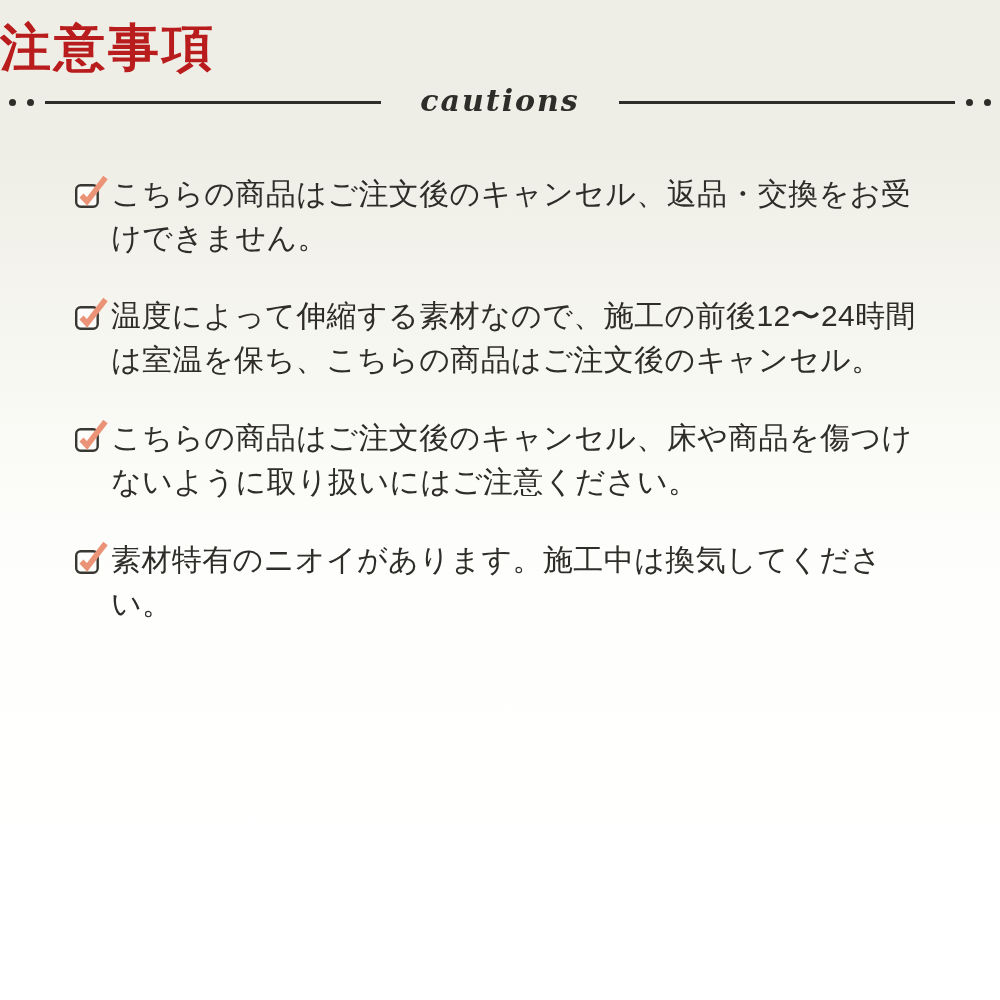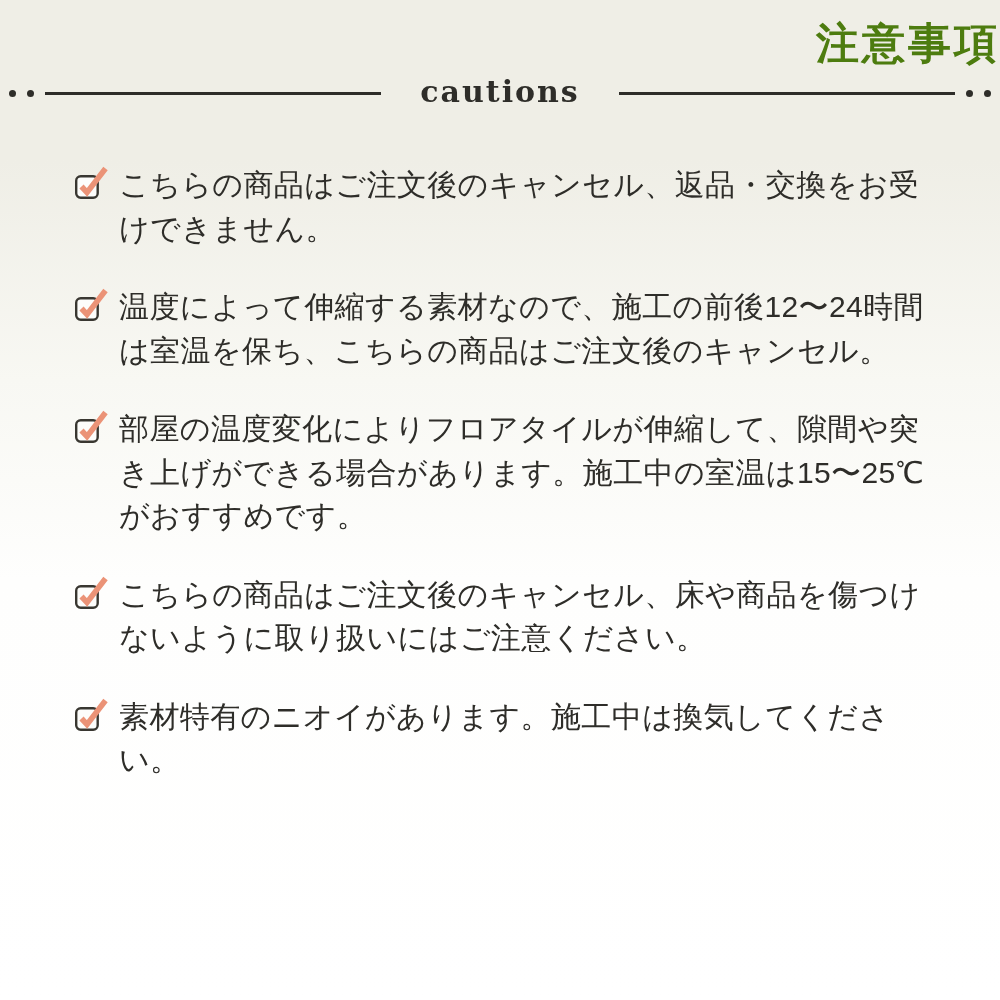--- a/index.html
+++ b/index.html
@@ -15,27 +15,27 @@
     color: #2E2D29;
     overflow: hidden;
   }
   .page {
     width: 1000px;
     height: 1000px;
     box-sizing: border-box;
     padding-top: 20px;
   }
   .page-title {
-    text-align: right;
-    font-size: 43px;
+    text-align: left;
+    font-size: 51px;
     font-weight: 700;
     letter-spacing: 3px;
     line-height: 1.1;
     margin: 0;
-    color: #4d7c0f;
+    color: #b91c1c;
   }
   .divider {
     display: flex;
     align-items: center;
     gap: 11px;
     padding: 0 9px;
     margin-top: 6px;
     height: 40px;
   }
   .divider .dot {
@@ -52,35 +52,36 @@
   }
   .divider .line {
     flex: 1;
     height: 3px;
     background: #2E2D29;
   }
   .divider .subtitle {
     flex: none;
     margin: 0 28px;
     font-family: "DejaVu Serif", serif;
+    font-style: italic;
     font-weight: 700;
     font-size: 30px;
     letter-spacing: 2px;
     color: #2E2D29;
     transform: translateY(-2px);
   }
   .caution-list {
     list-style: none;
     margin: 50px 0 0 0;
     padding: 0 60px 0 74px;
   }
   .caution-item {
     display: flex;
     align-items: flex-start;
-    gap: 10px;
+    gap: 2px;
     margin-bottom: 24px;
     margin-top: 35px;
   }
   .caution-item .check-icon {
     flex: none;
     margin-top: 2px;
   }
   .caution-item .item-text {
     display: block;
     max-width: 805px;
@@ -123,27 +124,20 @@
     </li>
 
     <li class="caution-item">
       <svg class="check-icon" width="35" height="35" viewBox="0 0 35 35" aria-hidden="true">
         <rect x="2.2" y="11.2" width="21.5" height="21.5" rx="4.5" fill="#FDFDFB" stroke="#393731" stroke-width="2.4"></rect>
         <path d="M7.5 21.5 L13 27.5 L31.5 3.5" fill="none" stroke="#EB9377" stroke-width="5.6" stroke-linecap="butt" stroke-linejoin="miter"></path>
       </svg>
       <span class="item-text">温度によって伸縮する素材なので、施工の前後12〜24時間は室温を保ち、こちらの商品はご注文後のキャンセル。</span>
     </li>
 
-    <li class="caution-item">
-      <svg class="check-icon" width="35" height="35" viewBox="0 0 35 35" aria-hidden="true">
-        <rect x="2.2" y="11.2" width="21.5" height="21.5" rx="4.5" fill="#FDFDFB" stroke="#393731" stroke-width="2.4"></rect>
-        <path d="M7.5 21.5 L13 27.5 L31.5 3.5" fill="none" stroke="#EB9377" stroke-width="5.6" stroke-linecap="butt" stroke-linejoin="miter"></path>
-      </svg>
-      <span class="item-text">部屋の温度変化によりフロアタイルが伸縮して、隙間や突き上げができる場合があります。施工中の室温は15〜25℃がおすすめです。</span>
-    </li>
 
 
     <li class="caution-item">
       <svg class="check-icon" width="35" height="35" viewBox="0 0 35 35" aria-hidden="true">
         <rect x="2.2" y="11.2" width="21.5" height="21.5" rx="4.5" fill="#FDFDFB" stroke="#393731" stroke-width="2.4"></rect>
         <path d="M7.5 21.5 L13 27.5 L31.5 3.5" fill="none" stroke="#EB9377" stroke-width="5.6" stroke-linecap="butt" stroke-linejoin="miter"></path>
       </svg>
       <span class="item-text">こちらの商品はご注文後のキャンセル、床や商品を傷つけないように取り扱いにはご注意ください。</span>
     </li>
 

